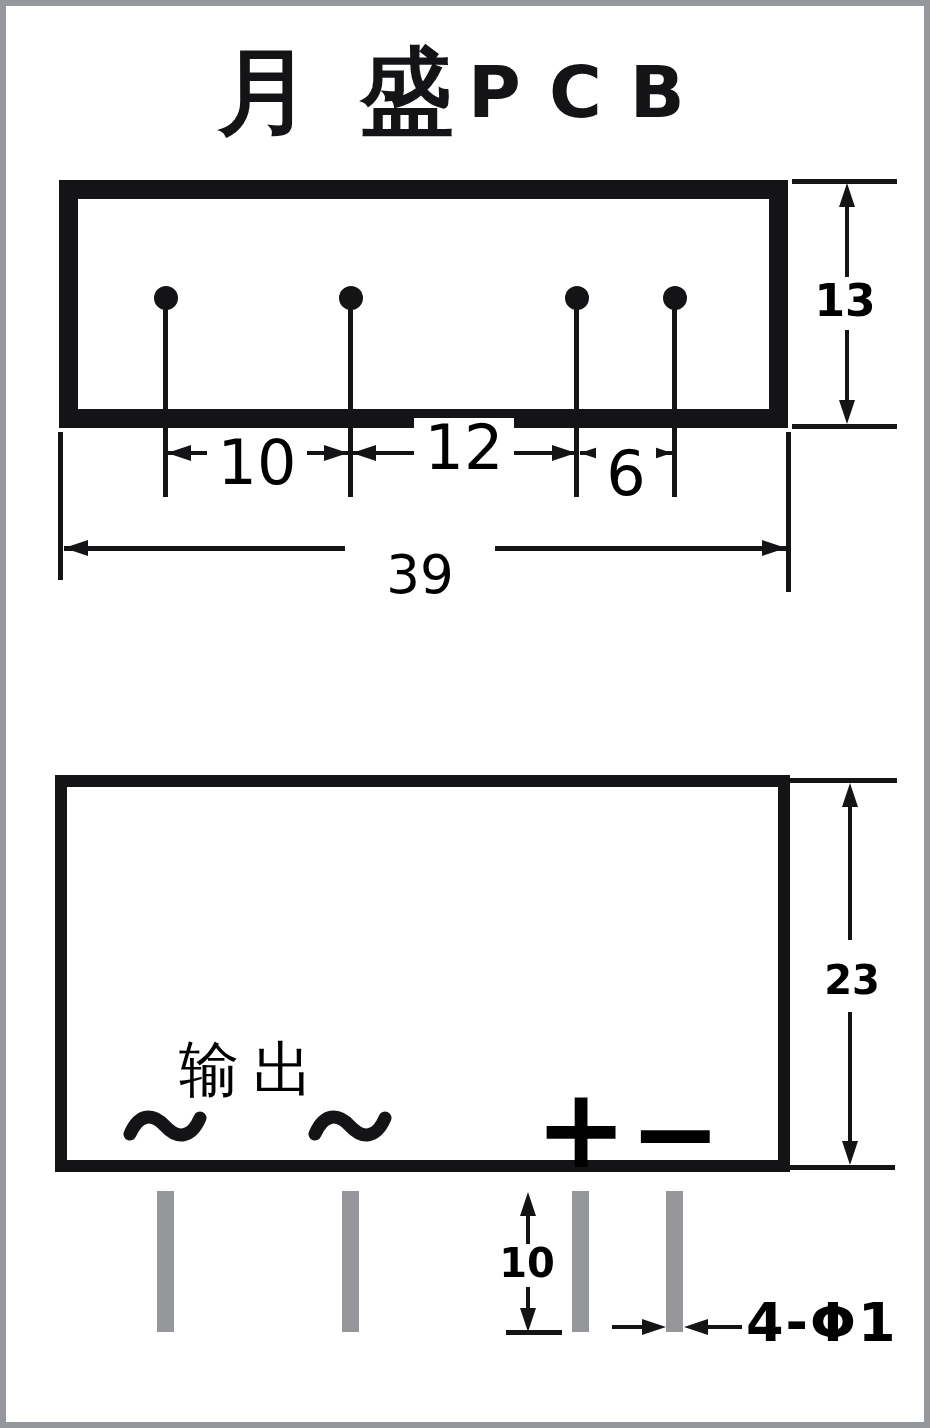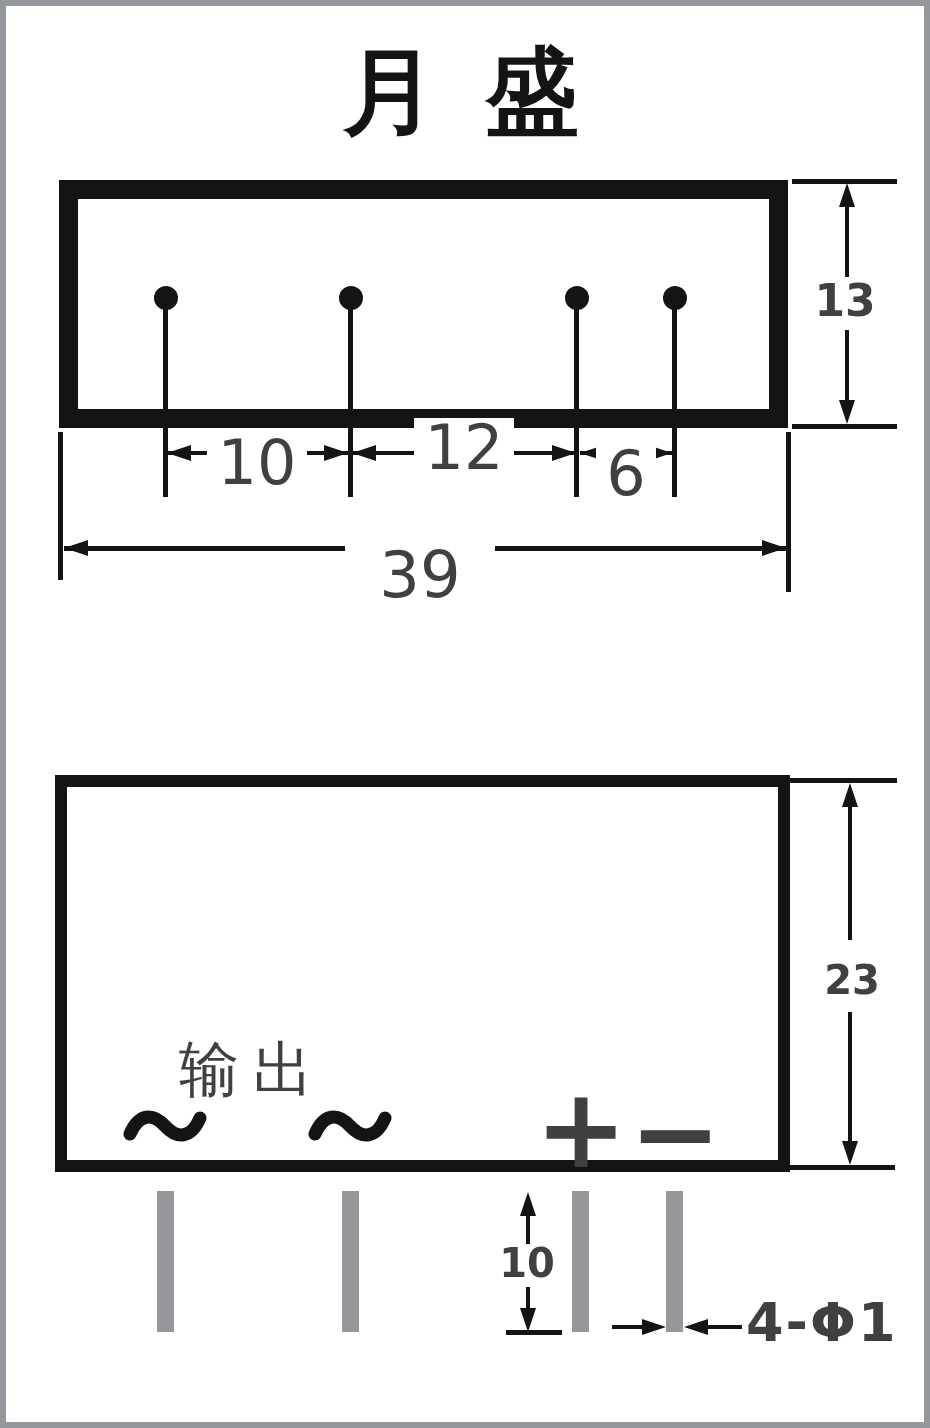--- a/index.html
+++ b/index.html
@@ -1,21 +1,21 @@
 <!DOCTYPE html>
 <html><head>
 <meta charset="utf-8">
 <style>
   html,body{margin:0;padding:0;}
   body{font-family:"DejaVu Sans",sans-serif;}
   .page{position:relative;width:930px;height:1428px;background:#94989c;overflow:hidden;}
   .sheet{position:absolute;left:6px;top:6px;width:918px;height:1416px;background:#ffffff;}
   .abs{position:absolute;}
   .bar{position:absolute;background:#141417;}
-  .txt{position:absolute;color:#404040;}
+  .txt{position:absolute;color:#000000;}
   .ctr{text-align:center;}
   .dim-light{font-family:"DejaVu Sans",sans-serif;font-weight:normal;background:#ffffff;}
   .dim-bold{font-family:"DejaVu Sans",sans-serif;font-weight:bold;}
   .ah{position:absolute;width:0;height:0;}
   .ah-l{border-top:8px solid transparent;border-bottom:8px solid transparent;border-right:24px solid #141417;}
   .ah-r{border-top:8px solid transparent;border-bottom:8px solid transparent;border-left:24px solid #141417;}
   .ah-u{border-left:8px solid transparent;border-right:8px solid transparent;border-bottom:24px solid #141417;}
   .ah-d{border-left:8px solid transparent;border-right:8px solid transparent;border-top:24px solid #141417;}
   .dot{position:absolute;width:24px;height:24px;border-radius:50%;background:#141417;}
   .outline-box{position:absolute;box-sizing:border-box;background:#ffffff;border-style:solid;border-color:#141417;}
@@ -23,20 +23,21 @@
   .cjk-serif{font-family:"DejaVu Serif",serif;}
 </style>
 </head>
 <body>
 
 <div class="page">
   <div class="sheet"></div>
 
   <div class="abs" style="left:0;top:36px;width:930px;height:112px;display:flex;align-items:center;justify-content:center;color:#141417;">
     <span style="font-weight:bold;font-size:94px;line-height:1;letter-spacing:8px;">月 盛</span>
+    <span style="font-weight:bold;font-size:72px;line-height:1;letter-spacing:28px;margin-left:6px;">PCB</span>
   </div>
 
   <div class="outline-box" style="left:59px;top:180px;width:729px;height:248px;border-width:19px;"></div>
 
   <div class="bar" style="left:163px;top:297px;width:5px;height:200px;"></div>
   <div class="bar" style="left:348px;top:297px;width:5px;height:200px;"></div>
   <div class="bar" style="left:574px;top:297px;width:5px;height:200px;"></div>
   <div class="bar" style="left:672px;top:297px;width:5px;height:200px;"></div>
 
   <div class="dot" style="left:154px;top:286px;"></div>
@@ -65,21 +66,21 @@
   <div class="bar" style="left:580px;top:451px;width:92px;height:4px;"></div>
   <div class="ah ah-l" style="left:580px;top:445px;"></div>
   <div class="ah ah-r" style="left:648px;top:445px;"></div>
   <div class="txt dim-light ctr" style="left:596px;top:443px;width:60px;font-size:62px;line-height:62px;">6</div>
 
   <div class="bar" style="left:58px;top:432px;width:5px;height:148px;"></div>
   <div class="bar" style="left:786px;top:432px;width:5px;height:160px;"></div>
   <div class="bar" style="left:64px;top:546px;width:722px;height:5px;"></div>
   <div class="ah ah-l" style="left:64px;top:540px;"></div>
   <div class="ah ah-r" style="left:762px;top:540px;"></div>
-  <div class="txt dim-light ctr" style="left:345px;top:535px;width:150px;font-size:64px;line-height:80px;">39</div>
+  <div class="txt dim-light ctr" style="left:345px;top:535px;width:150px;font-size:53px;line-height:80px;">39</div>
 
   <div class="outline-box" style="left:55px;top:775px;width:735px;height:397px;border-width:12px;"></div>
 
   <div class="txt cjk-serif ctr" style="left:143px;top:1036px;width:220px;font-size:60px;line-height:66px;letter-spacing:14px;">输出</div>
 
   <svg class="abs" style="left:123px;top:1104px;" width="84" height="46" viewBox="0 0 84 46">
     <path d="M7 30 C16 9 30 9 42 22 C54 35 68 35 77 14" fill="none" stroke="#141417" stroke-width="13" stroke-linecap="round"></path>
   </svg>
   <svg class="abs" style="left:308px;top:1104px;" width="84" height="46" viewBox="0 0 84 46">
     <path d="M7 30 C16 9 30 9 42 22 C54 35 68 35 77 14" fill="none" stroke="#141417" stroke-width="13" stroke-linecap="round"></path>

